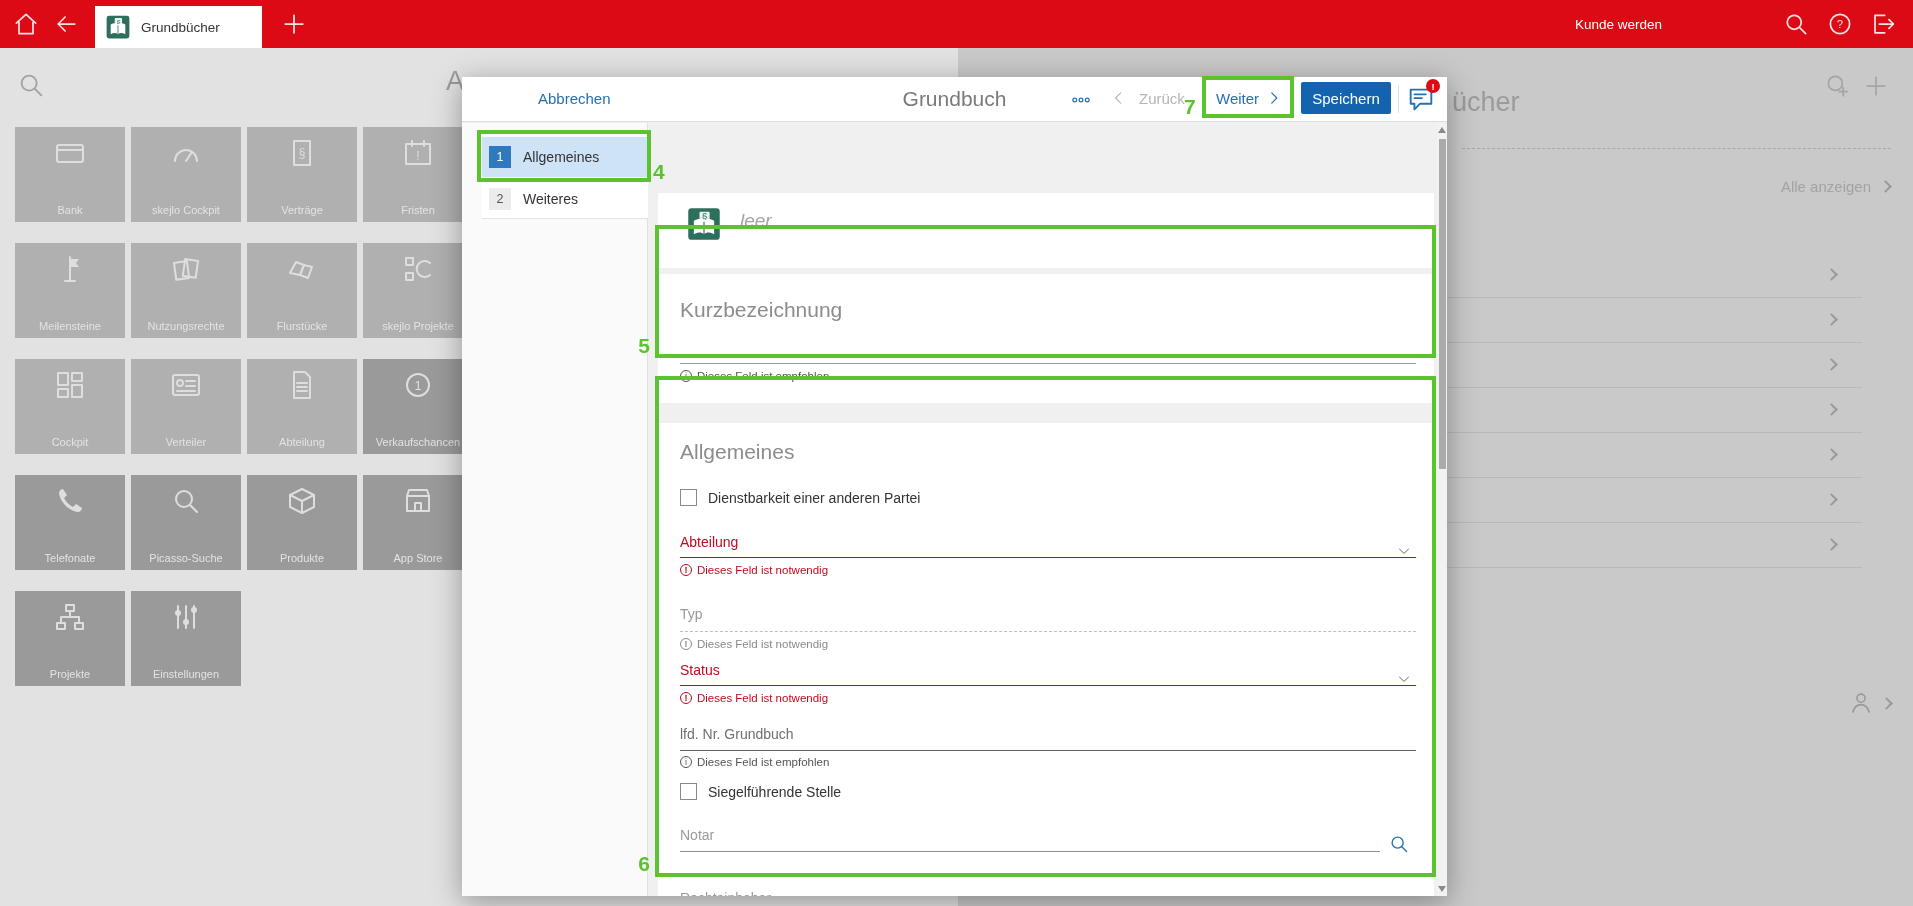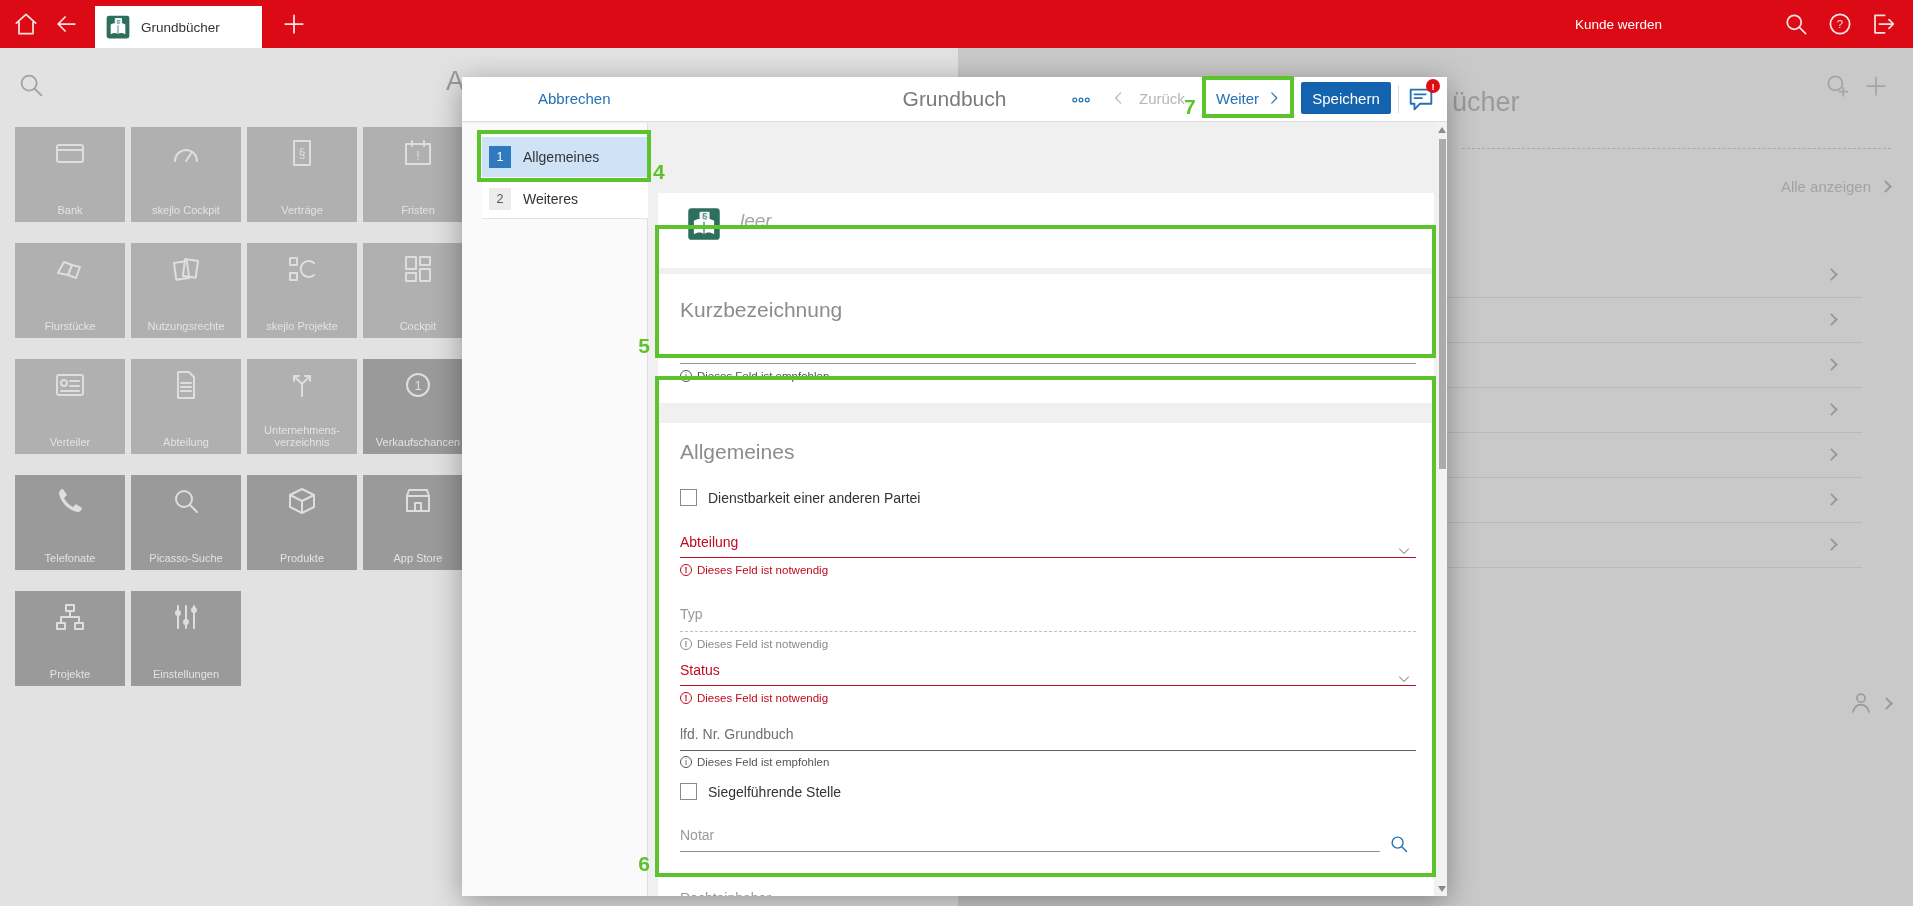--- a/index.html
+++ b/index.html
@@ -196,34 +196,43 @@
             <rect x="4" y="7" width="24" height="20"></rect>
             <path d="M10 4v5M22 4v5"></path>
             <text x="16" y="23" text-anchor="middle" font-size="12" fill="currentColor" stroke="none">!</text>
           </svg>
         </div>
         <div class="t-label">Fristen</div>
       </div>
       <div class="tile">
         <div class="t-icon">
           <svg viewBox="0 0 32 32" fill="none" stroke="currentColor" stroke-width="2" stroke-linecap="round" stroke-linejoin="round" style="width:100%;height:100%;display:block">
+            <path d="M16 4v24M11 28h10"></path>
+            <path d="M16 6h9l-3 4 3 4h-9z" fill="currentColor" stroke="none"></path>
+          </svg>
+        </div>
+        <div class="t-label">Meilensteine</div>
+      </div>
+      <div class="tile">
+        <div class="t-icon">
+          <svg viewBox="0 0 32 32" fill="none" stroke="currentColor" stroke-width="2" stroke-linecap="round" stroke-linejoin="round" style="width:100%;height:100%;display:block">
+            <rect x="5" y="9" width="13" height="17" transform="rotate(-8 11 17)"></rect>
+            <rect x="14" y="7" width="13" height="17" transform="rotate(8 21 15)"></rect>
+          </svg>
+        </div>
+        <div class="t-label">Nutzungsrechte</div>
+      </div>
+      <div class="tile">
+        <div class="t-icon">
+          <svg viewBox="0 0 32 32" fill="none" stroke="currentColor" stroke-width="2" stroke-linecap="round" stroke-linejoin="round" style="width:100%;height:100%;display:block">
             <path d="M4 20 10 9l8 3-4 10z"></path>
             <path d="M18 12l8 2-4 11-8-3z"></path>
           </svg>
         </div>
         <div class="t-label">Flurstücke</div>
-      </div>
-      <div class="tile">
-        <div class="t-icon">
-          <svg viewBox="0 0 32 32" fill="none" stroke="currentColor" stroke-width="2" stroke-linecap="round" stroke-linejoin="round" style="width:100%;height:100%;display:block">
-            <rect x="5" y="9" width="13" height="17" transform="rotate(-8 11 17)"></rect>
-            <rect x="14" y="7" width="13" height="17" transform="rotate(8 21 15)"></rect>
-          </svg>
-        </div>
-        <div class="t-label">Nutzungsrechte</div>
       </div>
       <div class="tile">
         <div class="t-icon">
           <svg viewBox="0 0 32 32" fill="none" stroke="currentColor" stroke-width="2" stroke-linecap="round" stroke-linejoin="round" style="width:100%;height:100%;display:block">
             <path d="M11 5H4v7h7zM11 20H4v7h7z"></path>
             <path d="M28 10a8 8 0 1 0 0 12"></path>
           </svg>
         </div>
         <div class="t-label">skejlo Projekte</div>
       </div>
@@ -249,29 +258,20 @@
         <div class="t-label">Verteiler</div>
       </div>
       <div class="tile">
         <div class="t-icon">
           <svg viewBox="0 0 32 32" fill="none" stroke="currentColor" stroke-width="2" stroke-linecap="round" stroke-linejoin="round" style="width:100%;height:100%;display:block">
             <path d="M8 3h11l5 5v21H8z"></path>
             <path d="M11 14h10M11 18h10M11 22h10"></path>
           </svg>
         </div>
         <div class="t-label">Abteilung</div>
-      </div>
-      <div class="tile">
-        <div class="t-icon">
-          <svg viewBox="0 0 32 32" fill="none" stroke="currentColor" stroke-width="2" stroke-linecap="round" stroke-linejoin="round" style="width:100%;height:100%;display:block">
-            <path d="M16 27V15M16 15 8 7m8 8 8-8"></path>
-            <path d="M8 12V7h5M19 7h5v5"></path>
-          </svg>
-        </div>
-        <div class="t-label">Unternehmens-verzeichnis</div>
       </div>
       <div class="tile dark">
         <div class="t-icon">
           <svg viewBox="0 0 32 32" fill="none" stroke="currentColor" stroke-width="2" stroke-linecap="round" stroke-linejoin="round" style="width:100%;height:100%;display:block">
             <circle cx="16" cy="16" r="11"></circle>
             <text x="16" y="21" text-anchor="middle" font-size="13" fill="currentColor" stroke="none">1</text>
           </svg>
         </div>
         <div class="t-label">Verkaufschancen</div>
       </div>

